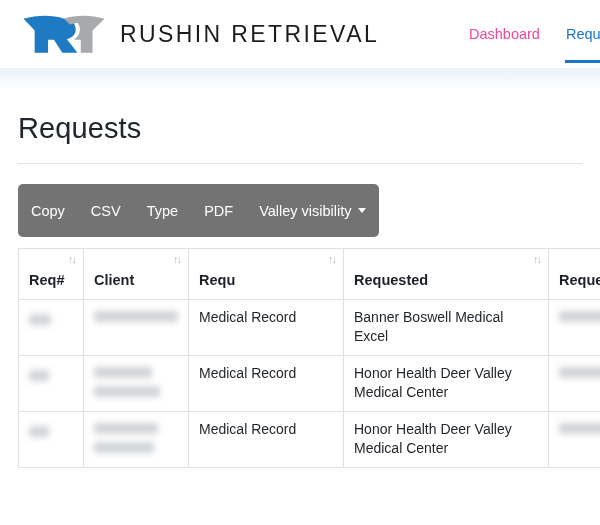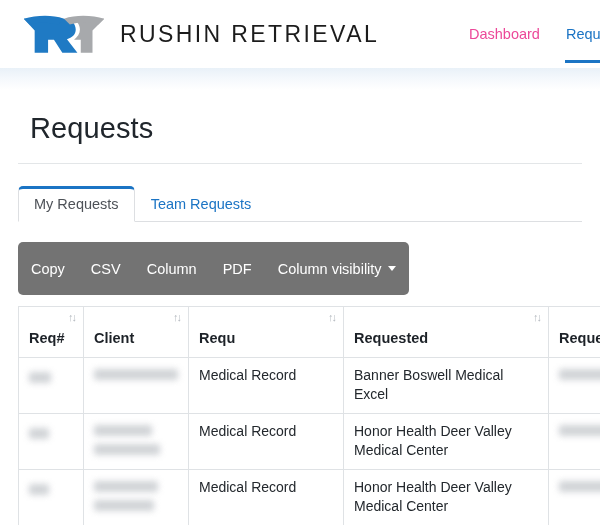--- a/index.html
+++ b/index.html
@@ -66,21 +66,21 @@
   }
 
   
   .page {
     padding: 0 18px;
   }
   .page-title {
     font-size: 29px;
     font-weight: 400;
     color: #20262c;
-    margin: 22px 0 0 12px;
+    margin: 22px 0 0 0;
     letter-spacing: 0.1px;
   }
   .title-rule {
     border: 0;
     border-top: 1px solid #e3e6e8;
     margin: 18px 0 0 0;
   }
 
   
   .tabs {
@@ -218,42 +218,38 @@
     <a class="nav-link" href="#">Dashboard</a>
     <a class="nav-link active" href="#">Requ</a>
   </div>
 </div>
 <div class="nav-fade"></div>
 
 <div class="page">
   <h1 class="page-title">Requests</h1>
   <hr class="title-rule">
 
-  <div class="tabs">
-    <div class="tab active">My Requests</div>
-    <div class="tab">Team Requests</div>
-  </div>
 </div>
 
 <div class="toolbar-wrap">
   <div class="toolbar">
     <button class="tbtn">
         <span>Copy</span>
       </button>
     <button class="tbtn">
         <span>CSV</span>
       </button>
     <button class="tbtn">
-        <span>Column</span>
+        <span>Type</span>
       </button>
     <button class="tbtn">
         <span>PDF</span>
       </button>
     <button class="tbtn">
-        <span>Column visibility</span>
+        <span>Valley visibility</span>
         <span class="caret"></span>
       </button>
   </div>
 </div>
 
 <div class="table-clip">
   <table class="dt">
     <thead>
       <tr>
         <th class="c-req">

